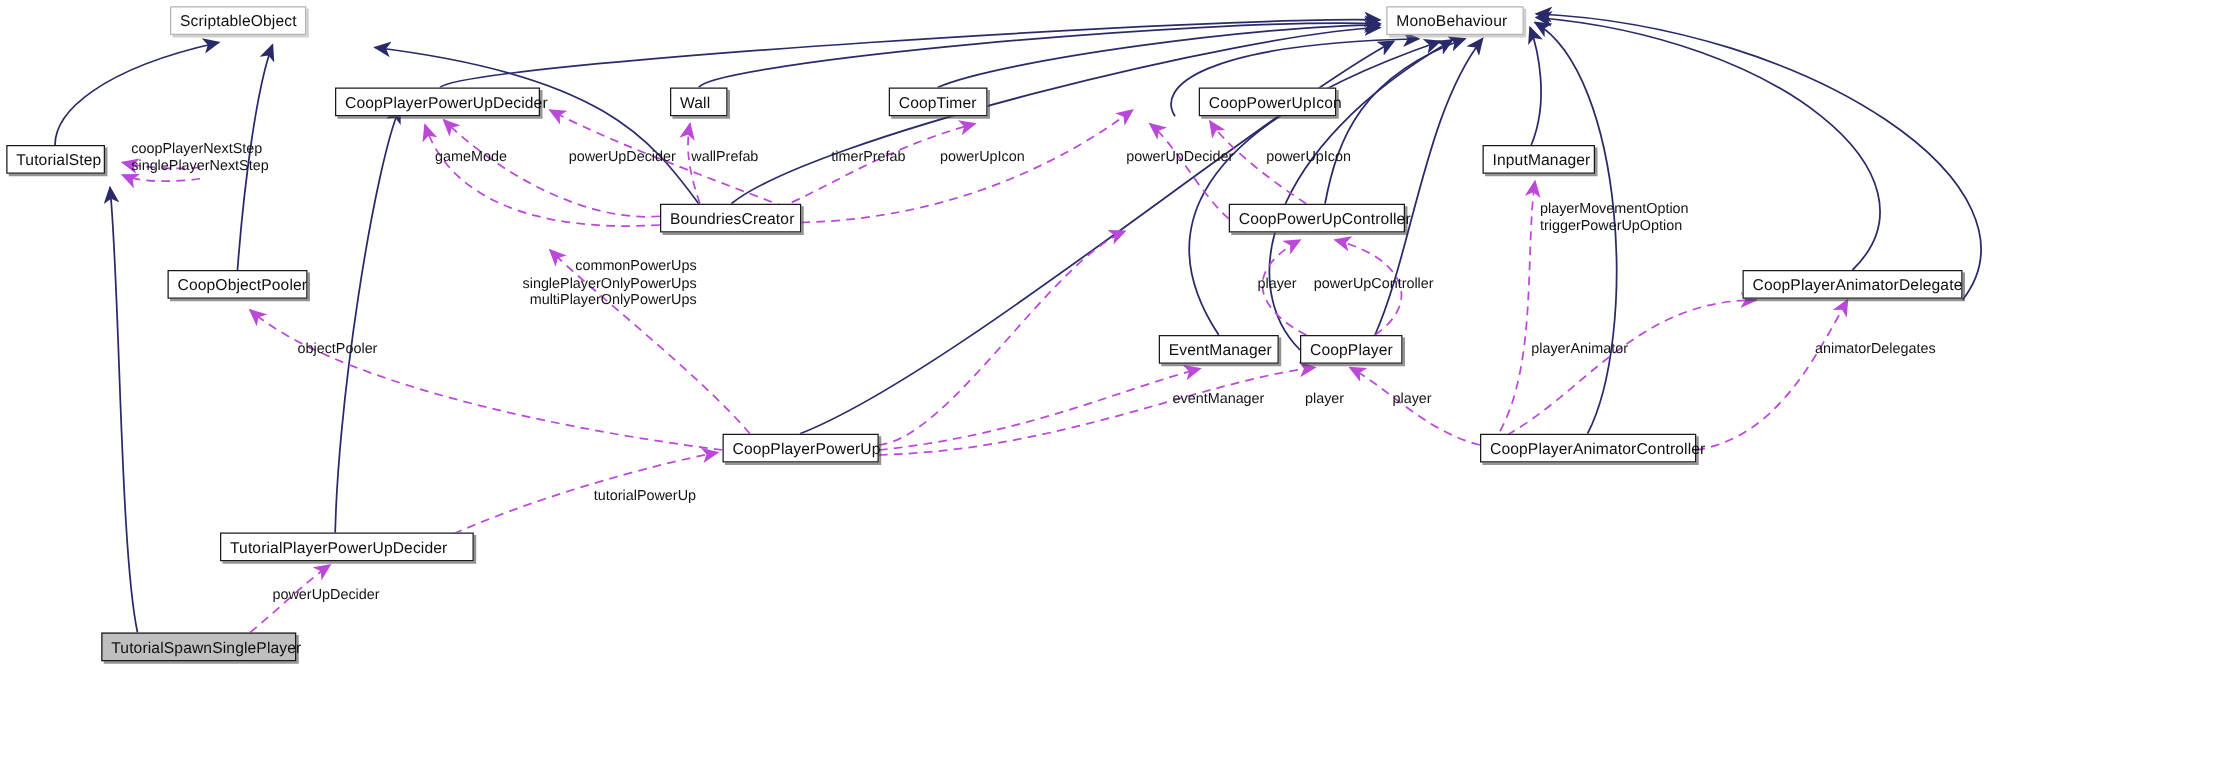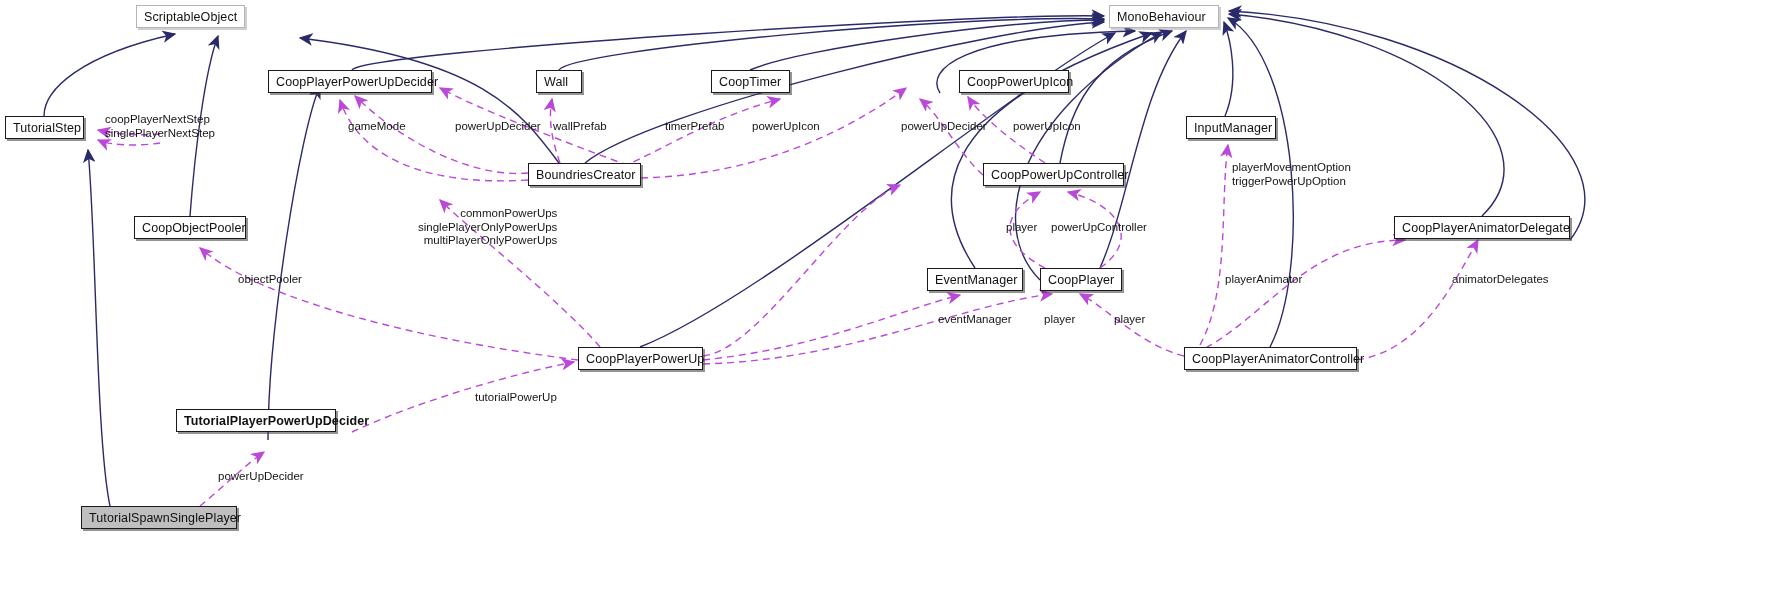--- a/index.html
+++ b/index.html
@@ -122,21 +122,21 @@
   </div>
   <div class="node" style="left:1040px;top:268px;width:82px;">
     <span>CoopPlayer</span>
   </div>
   <div class="node" style="left:578px;top:347px;width:125px;">
     <span>CoopPlayerPowerUp</span>
   </div>
   <div class="node" style="left:1184px;top:347px;width:173px;">
     <span>CoopPlayerAnimatorController</span>
   </div>
-  <div class="node" style="left:176px;top:409px;width:160px;font-weight:bold;">
+  <div class="node" style="left:176px;top:426px;width:203px;">
     <span>TutorialPlayerPowerUpDecider</span>
   </div>
   <div class="node root" style="left:81px;top:506px;width:156px;">
     <span>TutorialSpawnSinglePlayer</span>
   </div>
 
   <div class="elabel" style="left: 105px; top: 113px; white-space: pre;">coopPlayerNextStep
 singlePlayerNextStep</div>
   <div class="elabel" style="left: 348px; top: 120px; white-space: pre;">gameMode</div>
   <div class="elabel" style="left: 455px; top: 120px; white-space: pre;">powerUpDecider</div>

